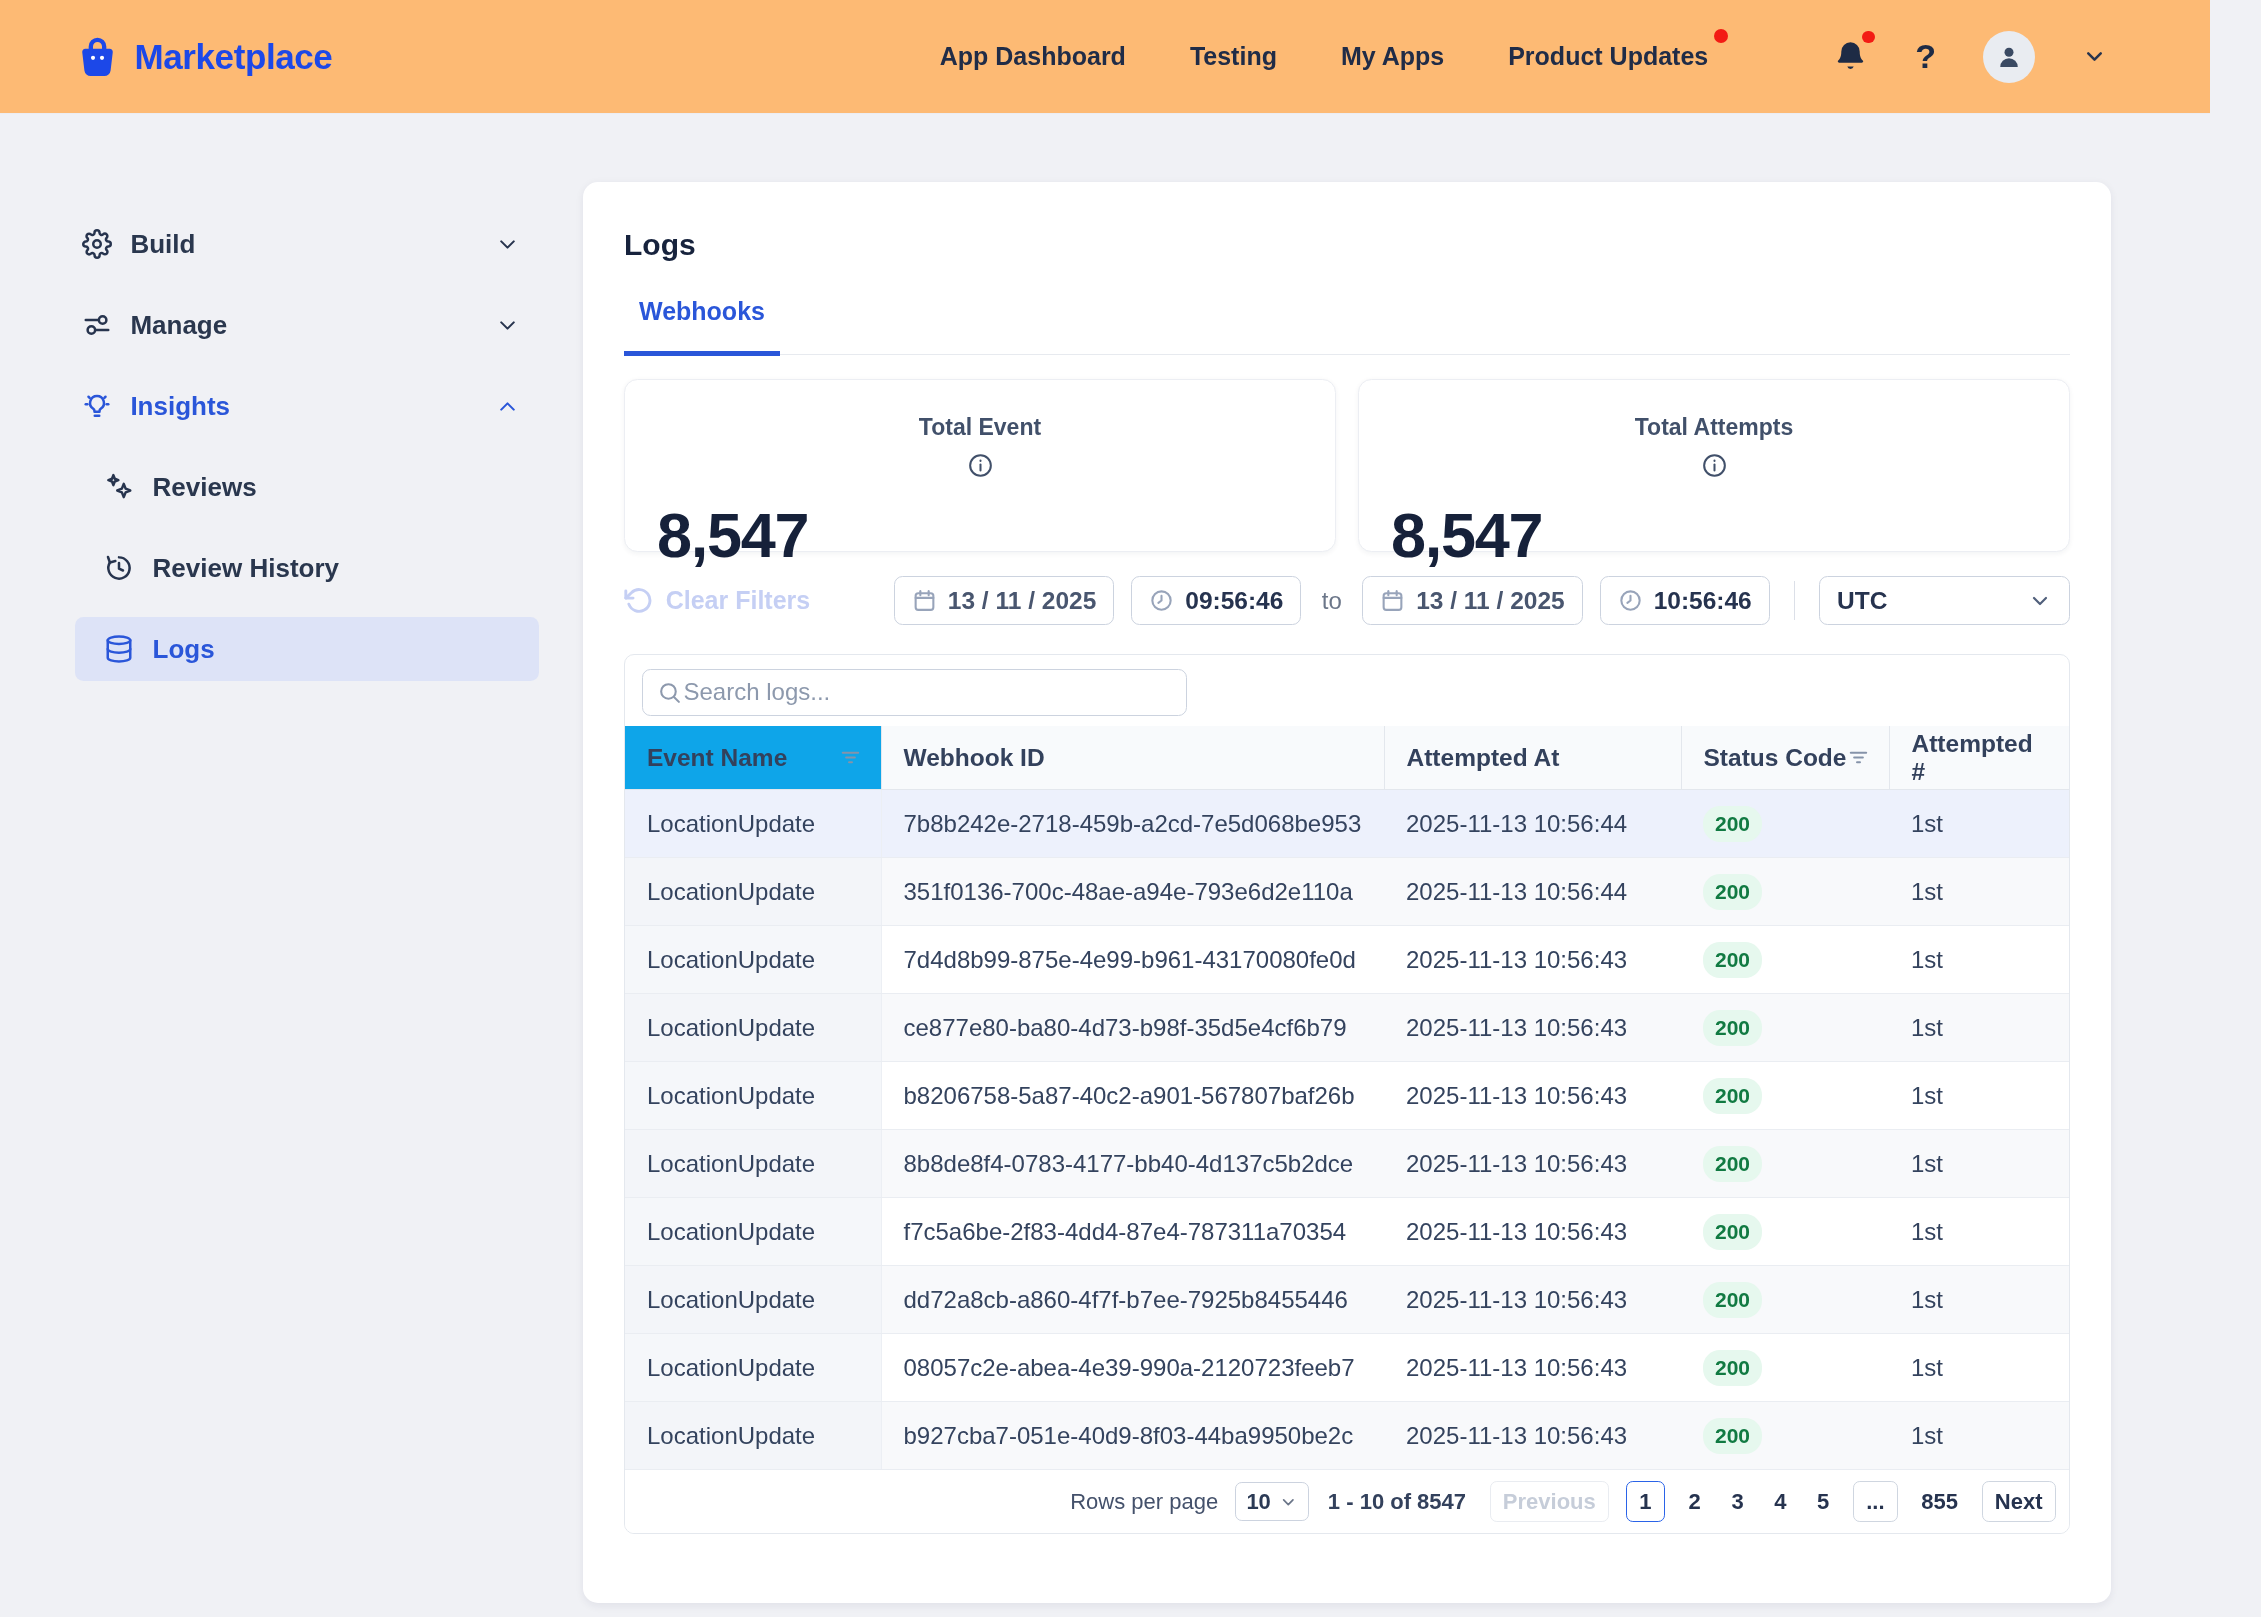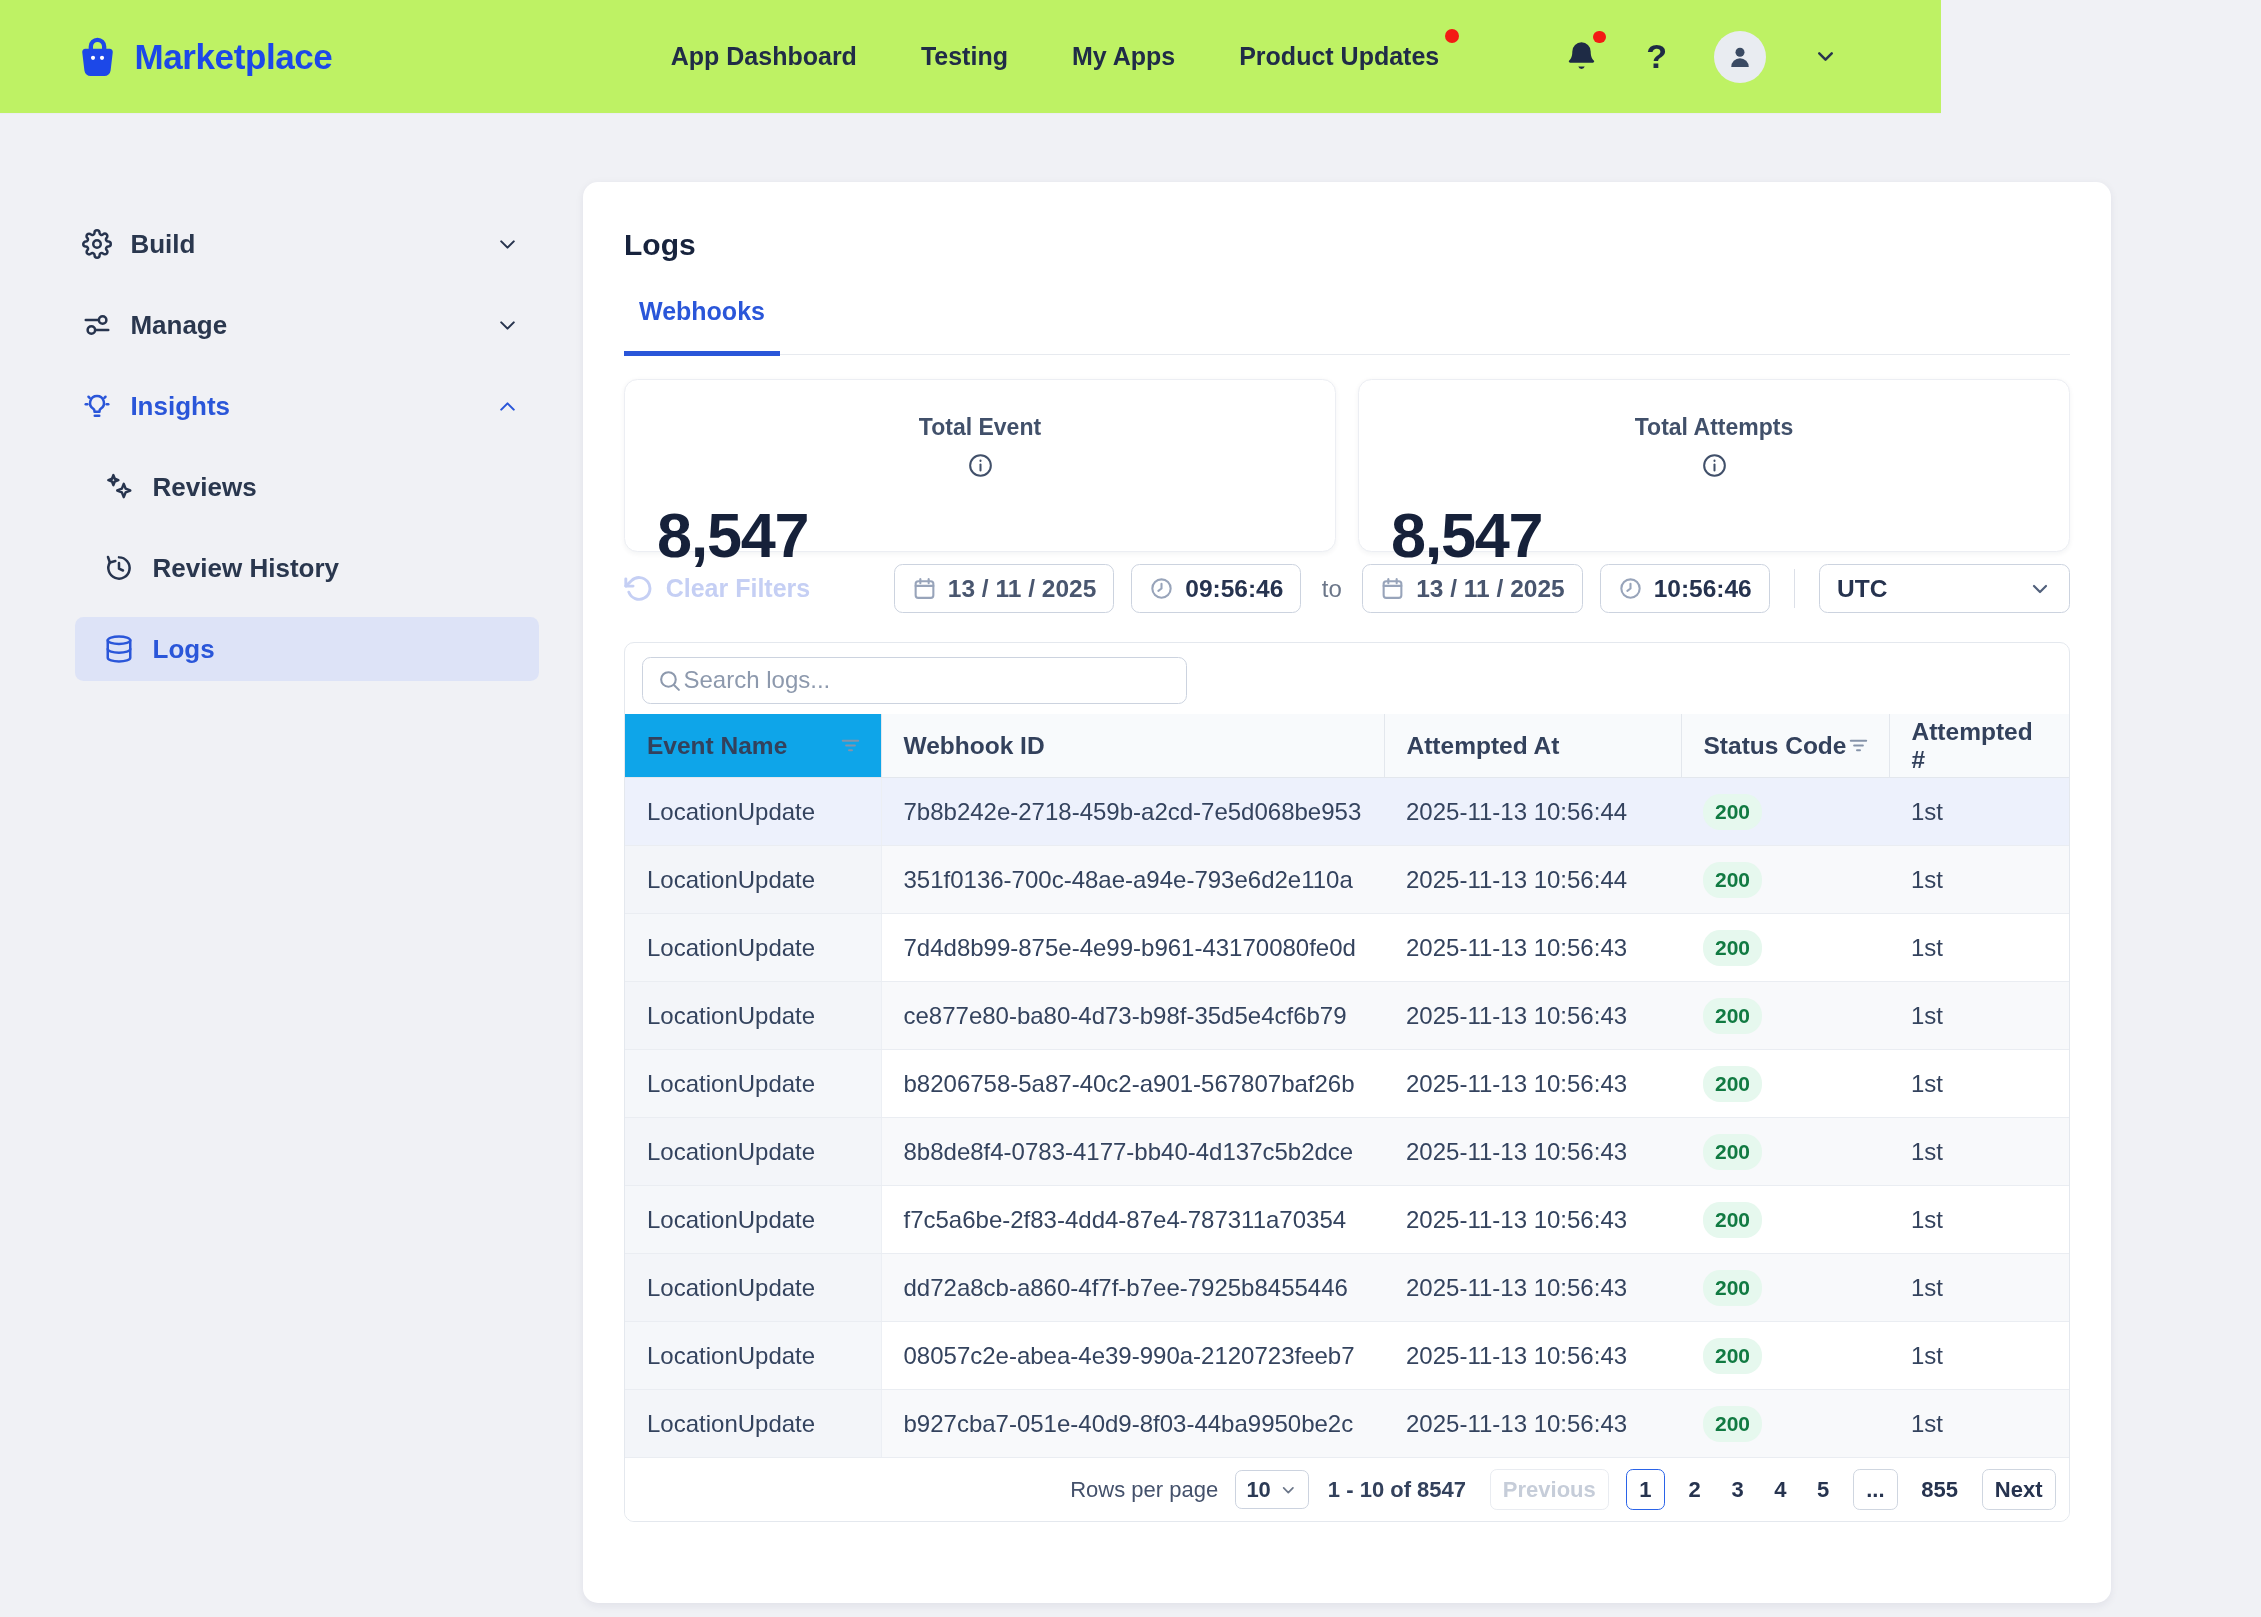--- a/index.html
+++ b/index.html
@@ -6,22 +6,22 @@
   html,body { width:2261px; height:1617px; }
   body {
     position:relative; background:#f0f1f5;
     font-family:"Liberation Sans", sans-serif; color:#1e2b45;
     overflow:hidden;
   }
   svg { display:block; }
 
   
   .topbar {
-    position:absolute; left:0; top:0; width:1941px; height:114px;
-    background:#bef264; border-bottom:0.8px solid #ecedf2;
+    position:absolute; left:0; top:0; width:2210px; height:114px;
+    background:#fdba74; border-bottom:0.8px solid #ecedf2;
     display:flex; align-items:center; padding:0 103px 0 74px;
   }
   .logo { display:flex; align-items:center; gap:13.5px; }
   .logo svg { width:47px; height:47px; }
   .logo-text { font-size:35px; font-weight:700; color:#1c48e8; letter-spacing:-0.4px; }
   .topnav { margin-left:auto; display:flex; align-items:center; gap:64px; }
   .nav-link { font-size:25px; font-weight:700; color:#202c47; cursor:pointer; position:relative; }
   .icon-cluster { display:flex; align-items:center; gap:47px; margin-left:61px; }
   .reddot { position:absolute; width:14.4px; height:14.4px; border-radius:50%; background:#f31b14; }
   .nav-link .reddot { top:-13.5px; right:-20px; }
@@ -65,21 +65,21 @@
   .stats { display:flex; gap:22px; margin-top:24px; }
   .stat-card {
     flex:1; height:173px; border:1.7px solid #eceef3; border-radius:13.5px;
     padding:34px 32px 0; box-shadow:0 1.7px 5px rgba(25,35,65,.05); background:#fff;
   }
   .stat-label { display:flex; align-items:center; gap:11px; font-size:23px; font-weight:600; color:#41506a;flex-direction:column; }
   .stat-label svg { width:27px; height:27px; stroke:#41506a; }
   .stat-value { margin-top:20px; font-size:63px; font-weight:800; color:#16213a; letter-spacing:-1.3px; }
 
   
-  .filter-row { margin-top:12px; height:49px; display:flex; align-items:center; }
+  .filter-row { margin-top:24px; height:49px; display:flex; align-items:center; }
   .clear-filters { display:flex; align-items:center; gap:12.7px; font-size:25px; font-weight:700; color:#c5cff4; cursor:pointer; }
   .clear-filters svg { width:29px; height:29px; stroke:#c5cff4; }
   .picker-group { margin-left:auto; display:flex; align-items:center; gap:17px; }
   .picker {
     height:49px; border:1.7px solid #ccd3df; border-radius:8.5px; background:#fff;
     display:flex; align-items:center; gap:11px; padding:0 17px;
     font-size:24.5px; font-weight:700; cursor:pointer;
   }
   .picker svg { width:25px; height:25px; stroke:#98a4ba; }
   .picker.date { color:#49566f; }

